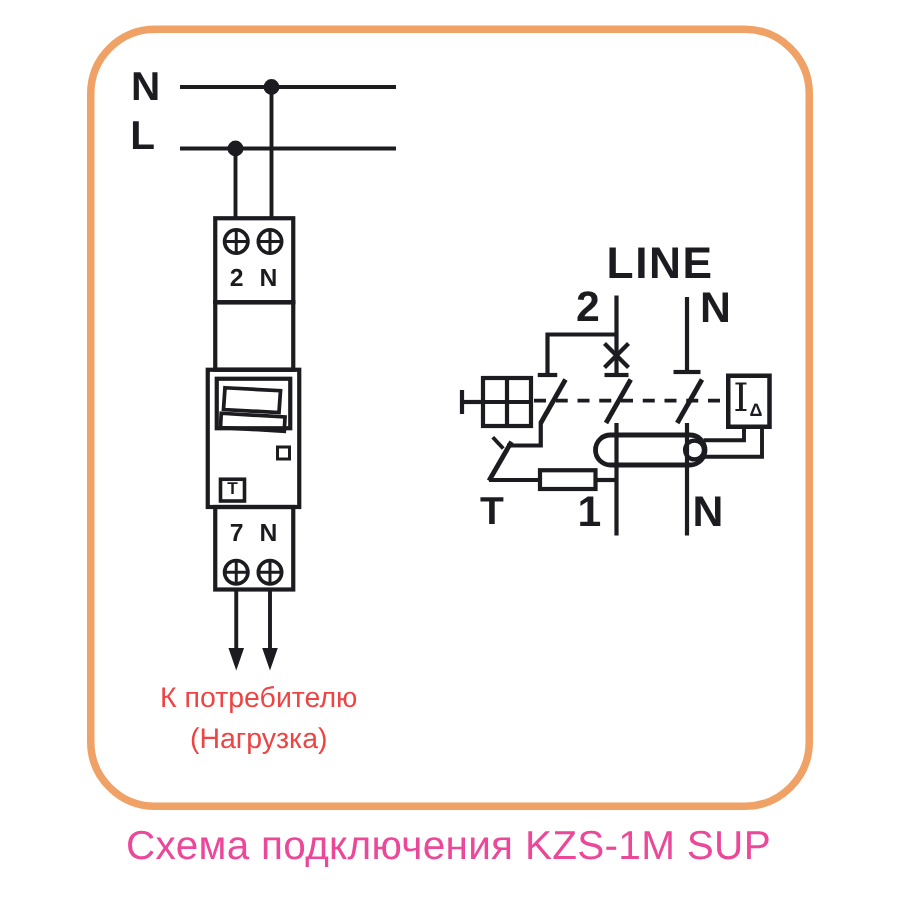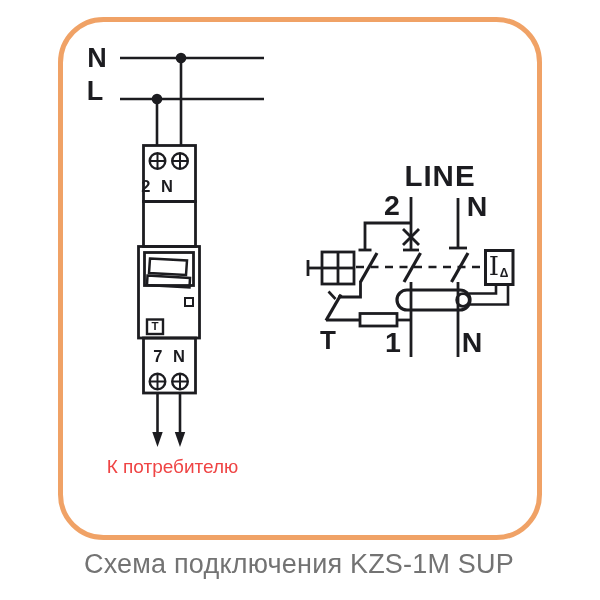--- a/index.html
+++ b/index.html
@@ -14,21 +14,21 @@
   }
   .supply-lbl{font-size:27px;font-weight:700;}
   .term-lbl{font-size:16.5px;font-weight:600;word-spacing:6px;}
   .tbtn-lbl{font-size:11.5px;font-weight:700;}
   .note-lbl{font-size:19px;font-weight:400;color:#ef4444;}
   .sch-big{font-size:29.5px;font-weight:600;letter-spacing:1px;}
   .sch-lbl{font-size:28.5px;font-weight:600;}
   .sch-t{font-size:26px;font-weight:600;}
   .sensor-i{font-size:26px;font-weight:400;font-family:"DejaVu Serif","Liberation Serif",serif;}
   .sensor-d{font-size:12px;font-weight:700;}
-  .caption-lbl{font-size:27px;font-weight:400;color:#737373;letter-spacing:0.2px;}
+  .caption-lbl{font-size:27px;font-weight:400;color:#ec4899;letter-spacing:0.2px;}
 </style>
 </head>
 <body>
 
 <div id="canvas">
 
   <svg id="diagram-svg" width="600" height="600" viewBox="0 0 600 600">
 
     <rect x="60.5" y="19.5" width="479" height="518" rx="43" ry="43" fill="none" stroke="#f0a266" stroke-width="5"></rect>
 
@@ -131,25 +131,26 @@
 
       <polyline points="469,293.5 496,293.5 496,285" stroke-width="2.6"></polyline>
       <polyline points="467.5,304.5 508,304.5 508,285" stroke-width="2.6"></polyline>
       <rect x="485.5" y="250.5" width="27.5" height="34" stroke-width="3"></rect>
     </g>
   </svg>
 
   <span class="lbl supply-lbl" style="left:97px;top:58px">N</span>
   <span class="lbl supply-lbl" style="left:95px;top:91px">L</span>
 
-  <span class="lbl term-lbl" style="left:157px;top:186px">2 N</span>
+  <span class="lbl term-lbl" style="left:169px;top:186px">2 N</span>
   <span class="lbl term-lbl" style="left:169px;top:355.5px">7 N</span>
   <span class="lbl tbtn-lbl" style="left:155px;top:327px">T</span>
 
   <span class="lbl note-lbl" style="left:172.5px;top:466px">К потребителю</span>
+  <span class="lbl note-lbl" style="left:172.5px;top:492.5px">(Нагрузка)</span>
 
   <span class="lbl sch-big" style="left:440px;top:175.5px">LINE</span>
   <span class="lbl sch-lbl" style="left:392px;top:205px">2</span>
   <span class="lbl sch-lbl" style="left:477px;top:206px">N</span>
   <span class="lbl sch-lbl" style="left:393px;top:342px">1</span>
   <span class="lbl sch-lbl" style="left:472px;top:342px">N</span>
   <span class="lbl sch-t" style="left:328px;top:340px">T</span>
 
   <span class="lbl sensor-i" style="left:494px;top:266px">I</span>
   <span class="lbl sensor-d" style="left:504px;top:273px">Δ</span>

